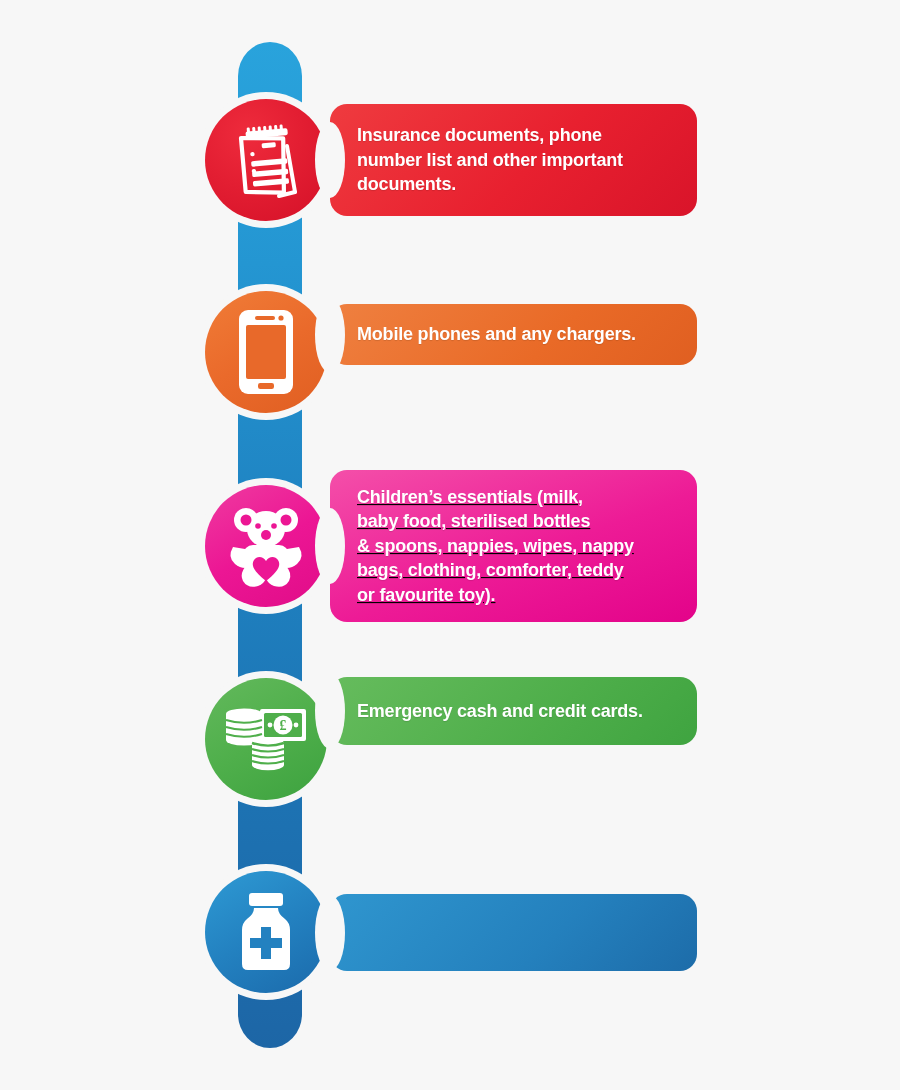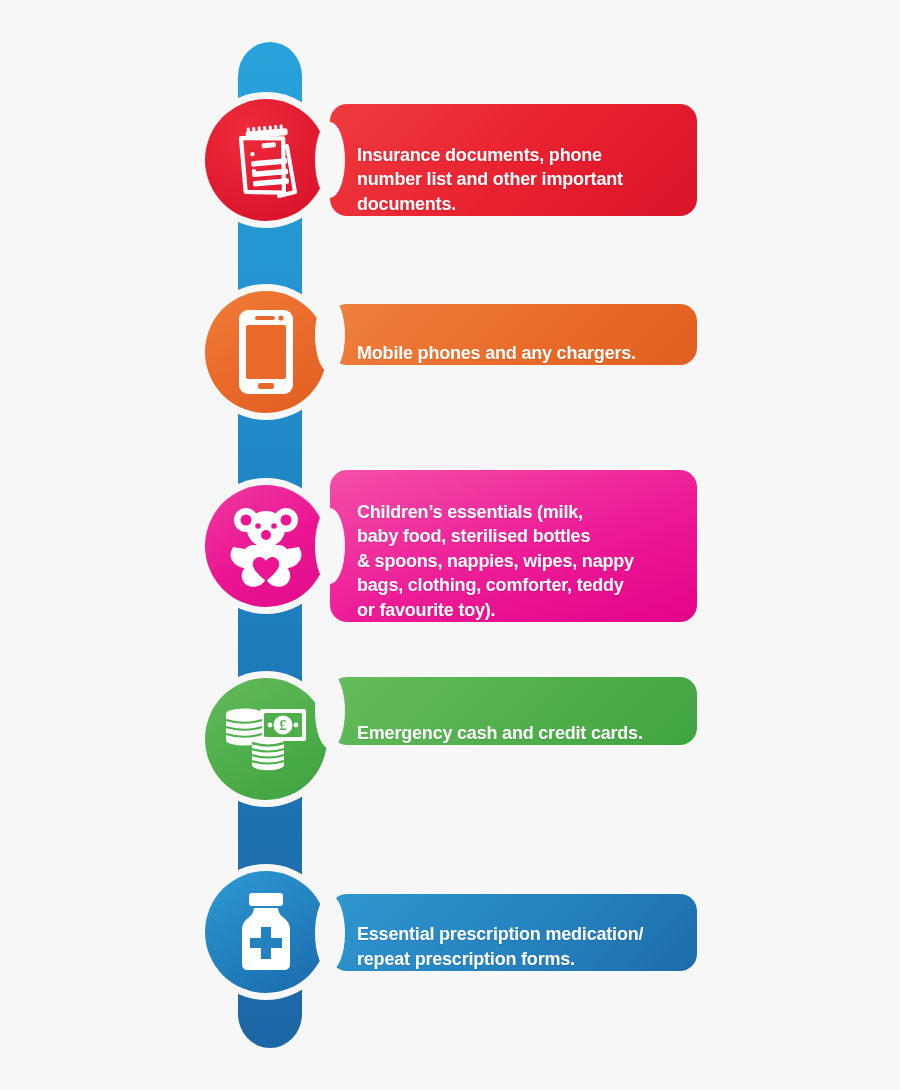--- a/index.html
+++ b/index.html
@@ -79,29 +79,29 @@
   .r3 .node,.r3 .ring-gap{top:485px} .r3 .ring-gap{top:478px}
   .r4 .node,.r4 .ring-gap{top:678px} .r4 .ring-gap{top:671px}
   .r5 .node,.r5 .ring-gap{top:871px} .r5 .ring-gap{top:864px}
 
   #pill1{top:104px;height:112px;}
   #pill2{top:304px;height:61px;}
   #pill3{top:470px;height:152px;}
   #pill4{top:677px;height:68px;}
   #pill5{top:894px;height:77px;}
 
-  .pill{width:367px;align-items:flex-end;}
+  .pill{width:367px;}
 
   
   .c-red   {background:radial-gradient(circle at 35% 28%,#ee2b3c 0%,#e31e32 45%,#d41028 100%);}
   .p-red   {background:linear-gradient(135deg,#ef3b3f 0%,#e8202f 55%,#d9142a 100%);}
   .c-orange{background:linear-gradient(150deg,#f07c37 0%,#ea6a2b 50%,#e05f22 100%);}
   .p-orange{background:linear-gradient(135deg,#ef8040 0%,#e96a27 60%,#e05f21 100%);}
   .c-pink  {background:linear-gradient(150deg,#ef3ba0 0%,#ec1694 50%,#e00c88 100%);}
-  .p-pink  {background:linear-gradient(160deg,#f44fa9 0%,#ed1b96 55%,#e3038a 100%);}
+  .p-pink  {background:linear-gradient(160deg,#f44fa9 0%,#ed1b96 55%,#e3038a 100%);text-decoration:underline;}
   .c-green {background:linear-gradient(150deg,#63b95c 0%,#4faf4b 50%,#3da23f 100%);}
   .p-green {background:linear-gradient(135deg,#66bc5d 0%,#4eae4a 60%,#3fa440 100%);}
   .c-blue  {background:linear-gradient(150deg,#2e9ad4 0%,#2381c0 50%,#1b6aab 100%);}
   .p-blue  {background:linear-gradient(135deg,#2f96cf 0%,#2480bd 60%,#1d6ca9 100%);}
 </style>
 </head>
 <body>
 
 <div id="stage">
 
@@ -256,18 +256,16 @@
             <path d="M22 17 h24 q0 6 7 11 q5 4 5 11 v34 q0 6 -6 6 h-36 q-6 0 -6 -6 v-34 q0 -7 5 -11 q7 -5 7 -11 z"></path>
           </g>
           <g fill="#2381c0">
             <path d="M29 36 h10 v11 h11 v10 h-11 v11 h-10 v-11 h-11 v-10 h11 z"></path>
           </g>
         </svg>
       </span>
     </div>
     <div class="pill p-blue" id="pill5">
       <span class="notch"></span>
-      <span class="txt">Essential prescription medication/
-repeat prescription forms.</span>
     </div>
   </div>
 
 </div>
 
 </body></html>

